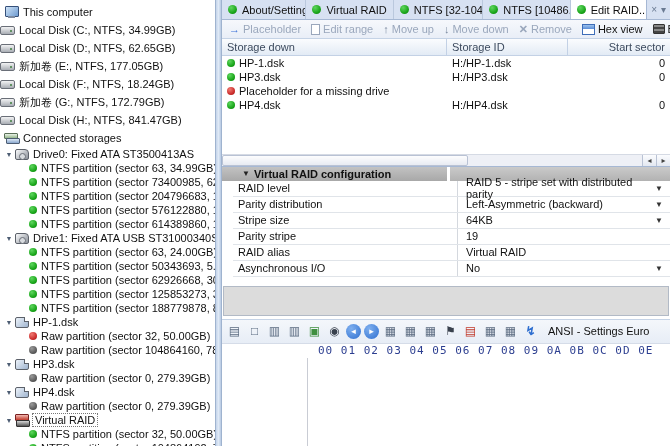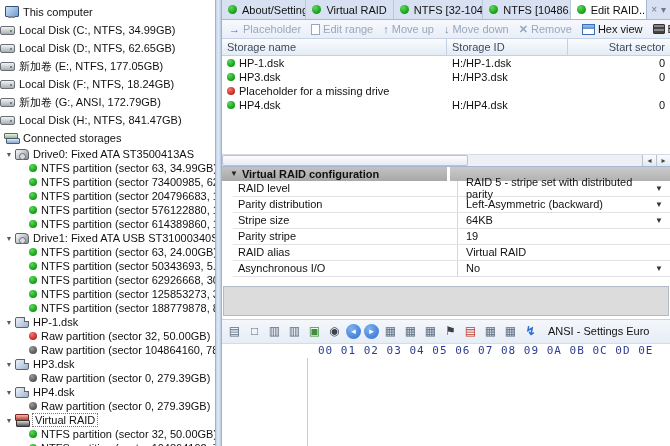--- a/index.html
+++ b/index.html
@@ -91,21 +91,21 @@
   .gr-cell .dot { margin-right:4px; }
   .grid-filler { flex:1; background:#fff; }
   .hscroll { height:12px; flex:none; display:flex; background:#eef0f6; border-top:1px solid #d5dae4; }
   .hthumb { width:55%; background:linear-gradient(#fdfdfe,#e8ebf2); border:1px solid #b9c2d4; border-radius:2px; }
   .hsp { flex:1; }
   .hbtn { width:14px; display:flex; align-items:center; justify-content:center;
      background:linear-gradient(#fbfcfe,#e3e8f1); border-left:1px solid #b9c2d4; color:#444; font-size:8px; }
 
   .config-section { flex:none; }
   .cfg-header { height:14px; display:flex; font-weight:bold; }
-  .cfg-header .ch-left { width:225px; flex:none; background:linear-gradient(#c2c2c2,#a8a8a8); display:flex; align-items:center; padding:0 8px; gap:4px; }
+  .cfg-header .ch-left { width:225px; flex:none; background:linear-gradient(#c2c2c2,#a8a8a8); display:flex; align-items:center; padding:0 20px; gap:4px; }
   .cfg-gap { width:3px; background:#fff; flex:none; }
   .cfg-header .ch-right { flex:1; background:linear-gradient(#cacaca,#b2b2b2); }
   .cfg-collapse { font-size:8px; color:#222; }
   .cfg-collapse::before { content:"▼"; }
   .cfg-row { height:16px; display:flex; align-items:stretch; border-bottom:1px solid #e0e4e9;margin-left:11px; }
   .cfg-label { width:225px; flex:none; display:flex; align-items:center; padding:0 5px; border-right:1px solid #d4d8de; }
   .cfg-value { flex:1; display:flex; align-items:center; padding:0 5px; position:relative; }
   .cfg-dd { margin-left:auto; font-size:8px; color:#333; padding-right:2px; }
   .cfg-tail { height:6px; background:#fff; }
 
@@ -149,21 +149,21 @@
     <div class="trow tall lvl1">
         <span class="ic ic-hdd"></span>
         <span class="tlabel">新加卷 (E:, NTFS, 177.05GB)</span>
       </div>
     <div class="trow tall lvl1">
         <span class="ic ic-hdd"></span>
         <span class="tlabel">Local Disk (F:, NTFS, 18.24GB)</span>
       </div>
     <div class="trow tall lvl1">
         <span class="ic ic-hdd"></span>
-        <span class="tlabel">新加卷 (G:, ANSI, 172.79GB)</span>
+        <span class="tlabel">新加卷 (G:, NTFS, 172.79GB)</span>
       </div>
     <div class="trow tall lvl1">
         <span class="ic ic-hdd"></span>
         <span class="tlabel">Local Disk (H:, NTFS, 841.47GB)</span>
       </div>
     <div class="trow tall lvl0">
         <span class="ic ic-storages"></span>
         <span class="tlabel">Connected storages</span>
       </div>
     <div class="trow lvl1x">
@@ -319,21 +319,21 @@
           <span>Hex view</span>
         </span>
       <span class="tbi">
           <span class="g g-build"></span>
           <span>Build</span>
         </span>
     </div>
 
     <div class="table-section">
       <div class="grid-header">
-        <div class="gh-cell col-name">Storage name</div>
+        <div class="gh-cell col-name">Storage down</div>
         <div class="gh-cell col-id">Storage ID</div>
         <div class="gh-cell col-start">Start sector</div>
       </div>
       <div class="grid-row">
         <div class="gr-cell col-name">
             <span class="dot ok"></span>
             <span>HP-1.dsk</span>
           </div>
         <div class="gr-cell col-id">H:/HP-1.dsk</div>
         <div class="gr-cell col-start">0</div>

